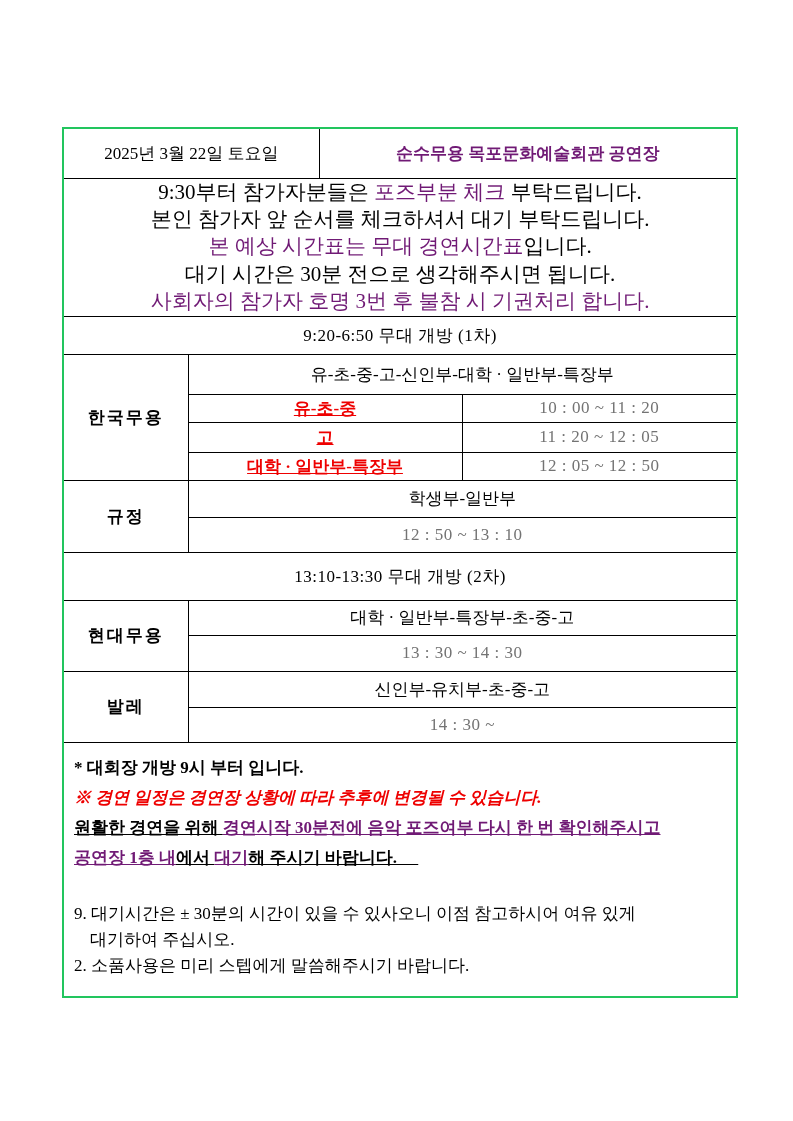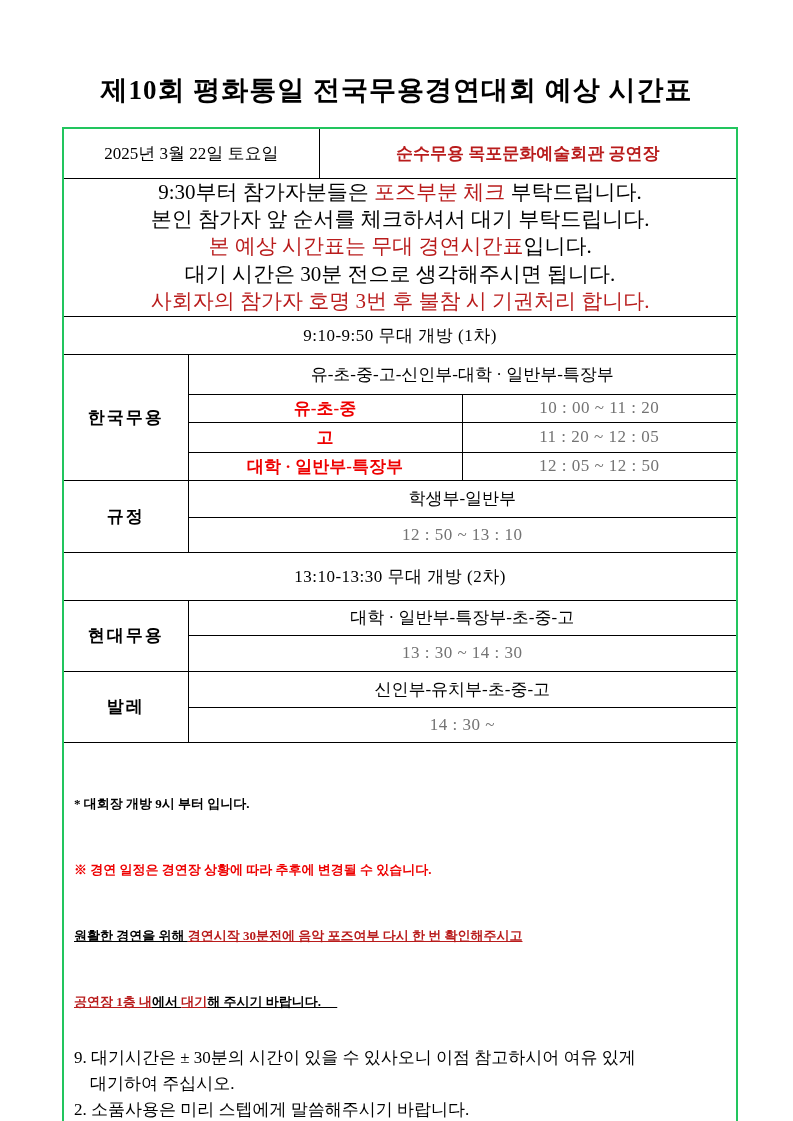--- a/index.html
+++ b/index.html
@@ -47,61 +47,59 @@
   .h38  { height: 38px; }
   .h40  { height: 40px; }
   .h28  { height: 28px; }
   .h30  { height: 30px; }
   .h37  { height: 37px; }
   .h35  { height: 35px; }
   .h48  { height: 48px; }
   .h36  { height: 36px; }
   .h255 { height: 255px; }
 
-  .blue { color: #b91c1c; }
-  .red  { color: #ee0000; }
+  .blue { color: #701a75; }
+  .red  { color: #ee0000; font-style: italic; }
   .u    { text-decoration: underline; }
 
   .c-venue { font-weight: bold; }
   .c-notice .nline {
     line-height: 27.4px;
     font-size: 21px;
     text-align: center;
   }
   .c-open { font-size: 18px; letter-spacing: 0.5px; }
   .c-category { font-size: 18px; font-weight: bold; letter-spacing: 2px; }
   .c-divisions { font-size: 17px; }
-  .c-label { font-size: 18px; font-weight: bold; color: #ee0000; }
+  .c-label { font-size: 18px; font-weight: bold; color: #ee0000; text-decoration: underline; }
   .c-time  { font-size: 18px; color: #737373; letter-spacing: 0.5px; margin-top: 16px; }
 
   .c-notes {
     text-align: left !important;
     vertical-align: top !important;
     padding: 10px 12px 0 10px !important;
   }
   .c-notes .note-line {
     line-height: 30px;
-    font-size: 13px;
+    font-size: 17px;
     font-weight: bold;
-    margin-top: 36px;
   }
   .c-notes .list-block { margin-top: 28px; }
   .c-notes .list-line {
     line-height: 26px;
     font-size: 17px;
     font-weight: normal;
   }
   .c-notes .list-indent { padding-left: 16px; }
 </style>
 </head>
 <body>
 
 <div class="page">
 
-  <h1 class="title">제10회 평화통일 전국무용경연대회 예상 시간표</h1>
 
   <table class="doc-table">
     <colgroup>
       <col style="width:125px">
         <col style="width:131px">
         <col style="width:143px">
         <col style="width:275px">
     </colgroup>
 
     <tbody>
@@ -118,21 +116,21 @@
       <td colspan="4" class="c-notice">
         <div class="nline"><span>9:30부터 참가자분들은 </span><span class="blue">포즈부분 체크</span><span> 부탁드립니다.</span></div>
         <div class="nline">본인 참가자 앞 순서를 체크하셔서 대기 부탁드립니다.</div>
         <div class="nline"><span class="blue">본 예상 시간표는 무대 경연시간표</span><span>입니다.</span></div>
         <div class="nline">대기 시간은 30분 전으로 생각해주시면 됩니다.</div>
         <div class="nline blue">사회자의 참가자 호명 3번 후 불참 시 기권처리 합니다.</div>
       </td>
     </tr>
 
     <tr class="h38">
-      <td colspan="4" class="c-open">9:10-9:50 무대 개방 (1차)</td>
+      <td colspan="4" class="c-open">9:20-6:50 무대 개방 (1차)</td>
     </tr>
 
     <tr class="h40">
       <td rowspan="4" class="c-category">한국무용</td>
       <td colspan="3" class="c-divisions">유-초-중-고-신인부-대학 · 일반부-특장부</td>
     </tr>
     <tr class="h28">
       <td colspan="2" class="c-label">유-초-중</td>
       <td class="c-time">10 : 00 ~ 11 : 20</td>
     </tr>

